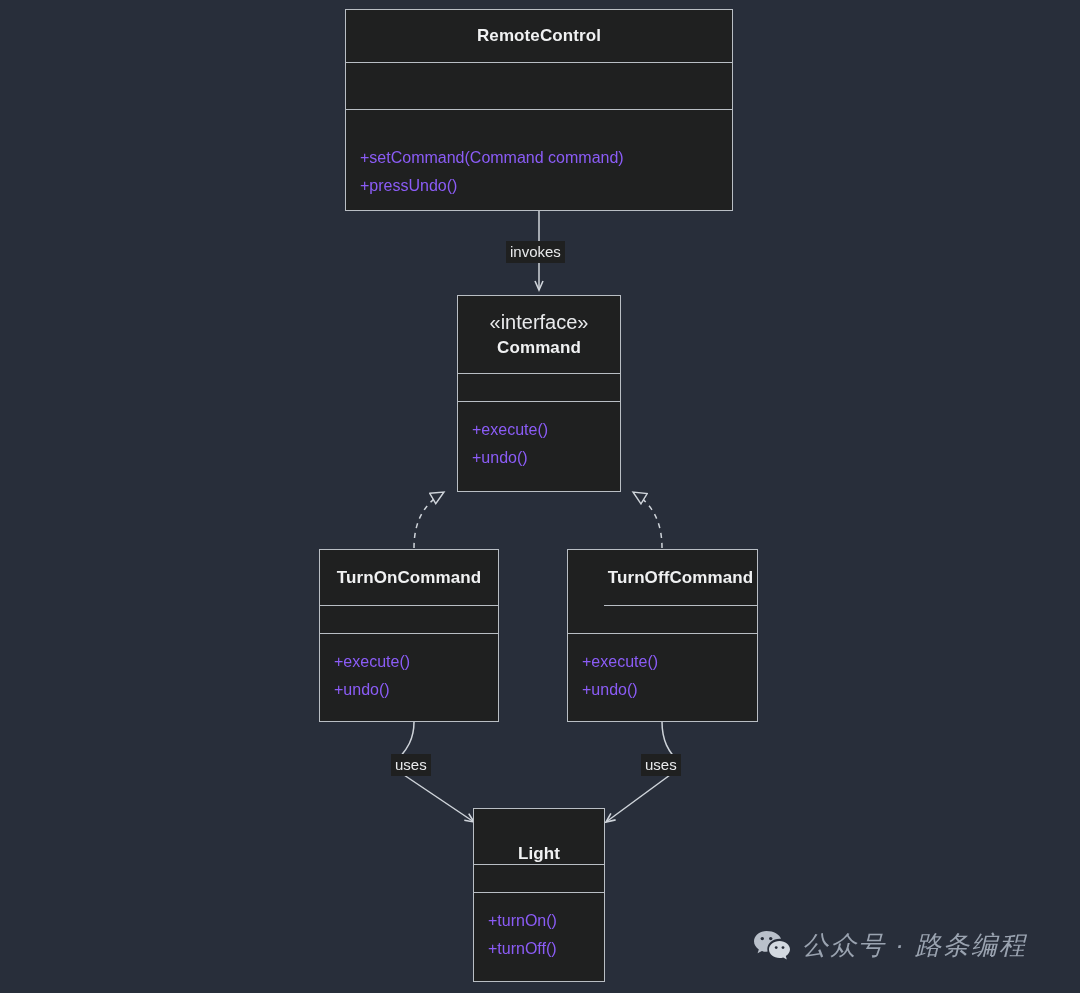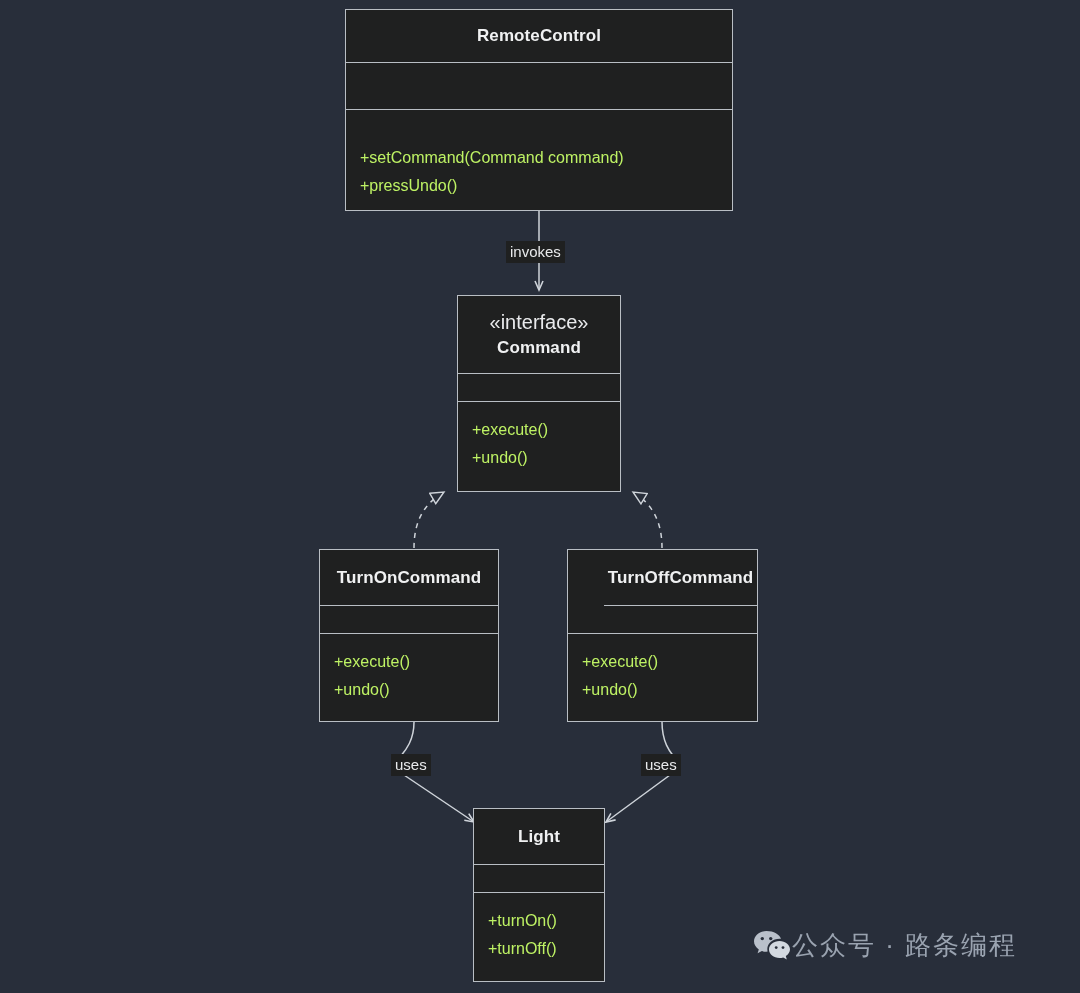--- a/index.html
+++ b/index.html
@@ -56,42 +56,44 @@
     text-align: center;
   }
   .stereotype {
     color: #e9eaec;
     font-size: 20px;
     font-weight: normal;
     text-align: center;
     margin-bottom: 4px;
   }
   .op-line {
-    color: #bef264;
+    color: #8b5cf6;
     font-size: 16px;
     line-height: 28px;
     white-space: nowrap;
   }
   .edge-label {
     position: absolute;
     background: #1f2020;
     color: #e9eaec;
     font-size: 15px;
     line-height: 20px;
     padding: 1px 4px;
     white-space: nowrap;
   }
   .watermark {
     position: absolute;
     display: flex;
     align-items: center;
+    gap: 10px;
     color: #9aa3b0;
     font-size: 26px;
     letter-spacing: 2px;
     white-space: nowrap;
+    font-style: italic;
   }
   .wechat-icon {
     display: block;
   }
 </style>
 </head>
 <body>
 
 <div id="canvas">
 
@@ -157,21 +159,21 @@
       <div class="class-name">TurnOffCommand</div>
     </div>
     <div class="compartment attrs" style="height:28px;"></div>
     <div class="compartment ops">
       <div class="op-line">+execute()</div>
       <div class="op-line">+undo()</div>
     </div>
   </div>
 
   <div class="uml-class" style="left:473px; top:808px; width:132px; height:174px;">
-    <div class="compartment name" style="height:56px;">
+    <div class="compartment name" style="height:56px;justify-content:flex-end;">
       <div class="class-name">Light</div>
     </div>
     <div class="compartment attrs" style="height:28px;"></div>
     <div class="compartment ops">
       <div class="op-line">+turnOn()</div>
       <div class="op-line">+turnOff()</div>
     </div>
   </div>
 
   <div class="edge-label" style="left:506px; top:241px;">invokes</div>

